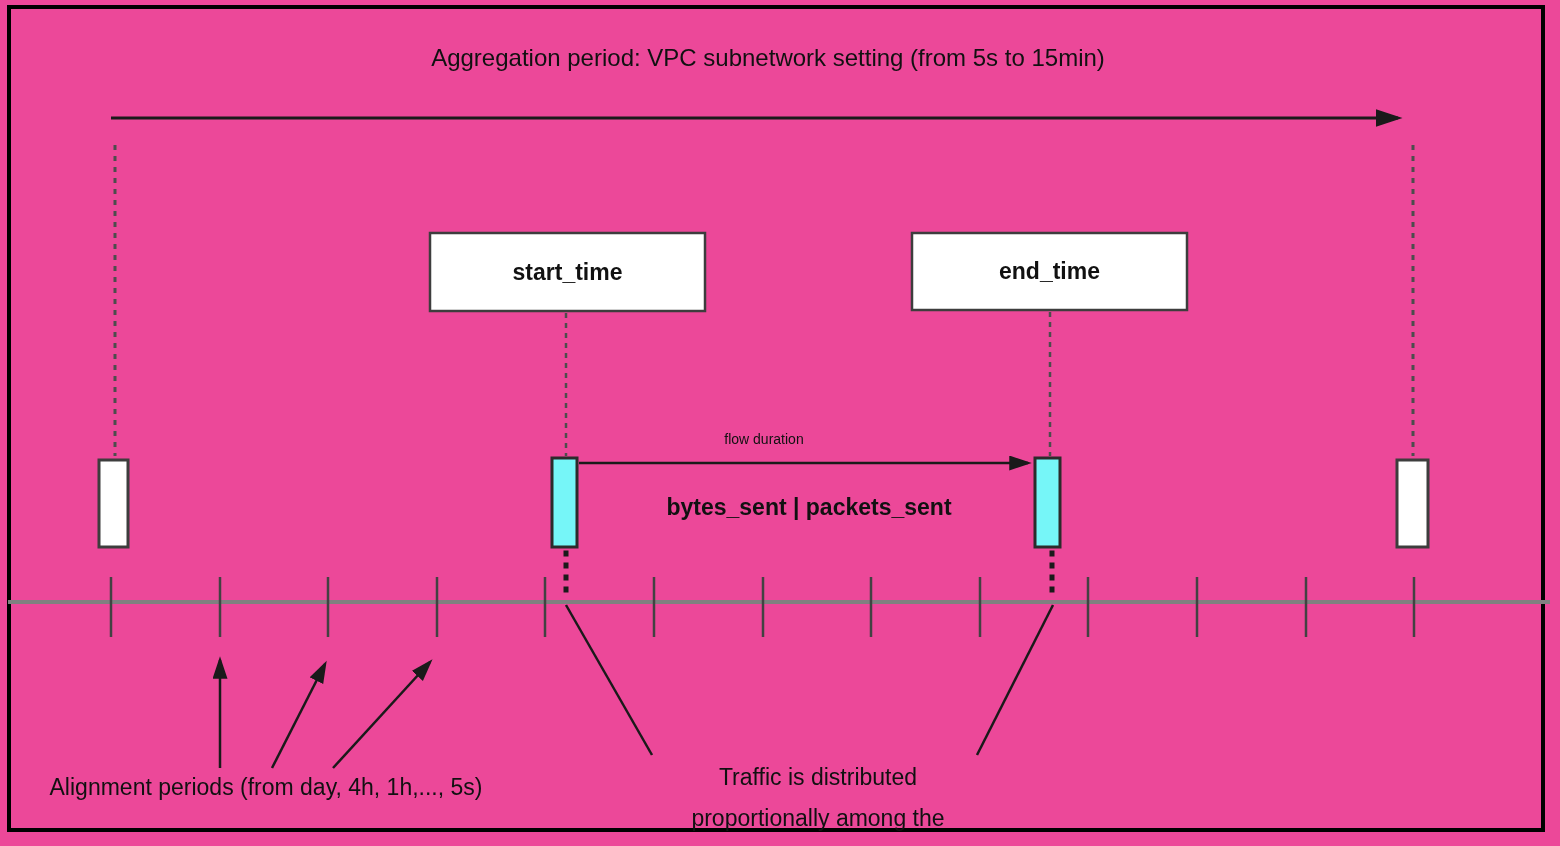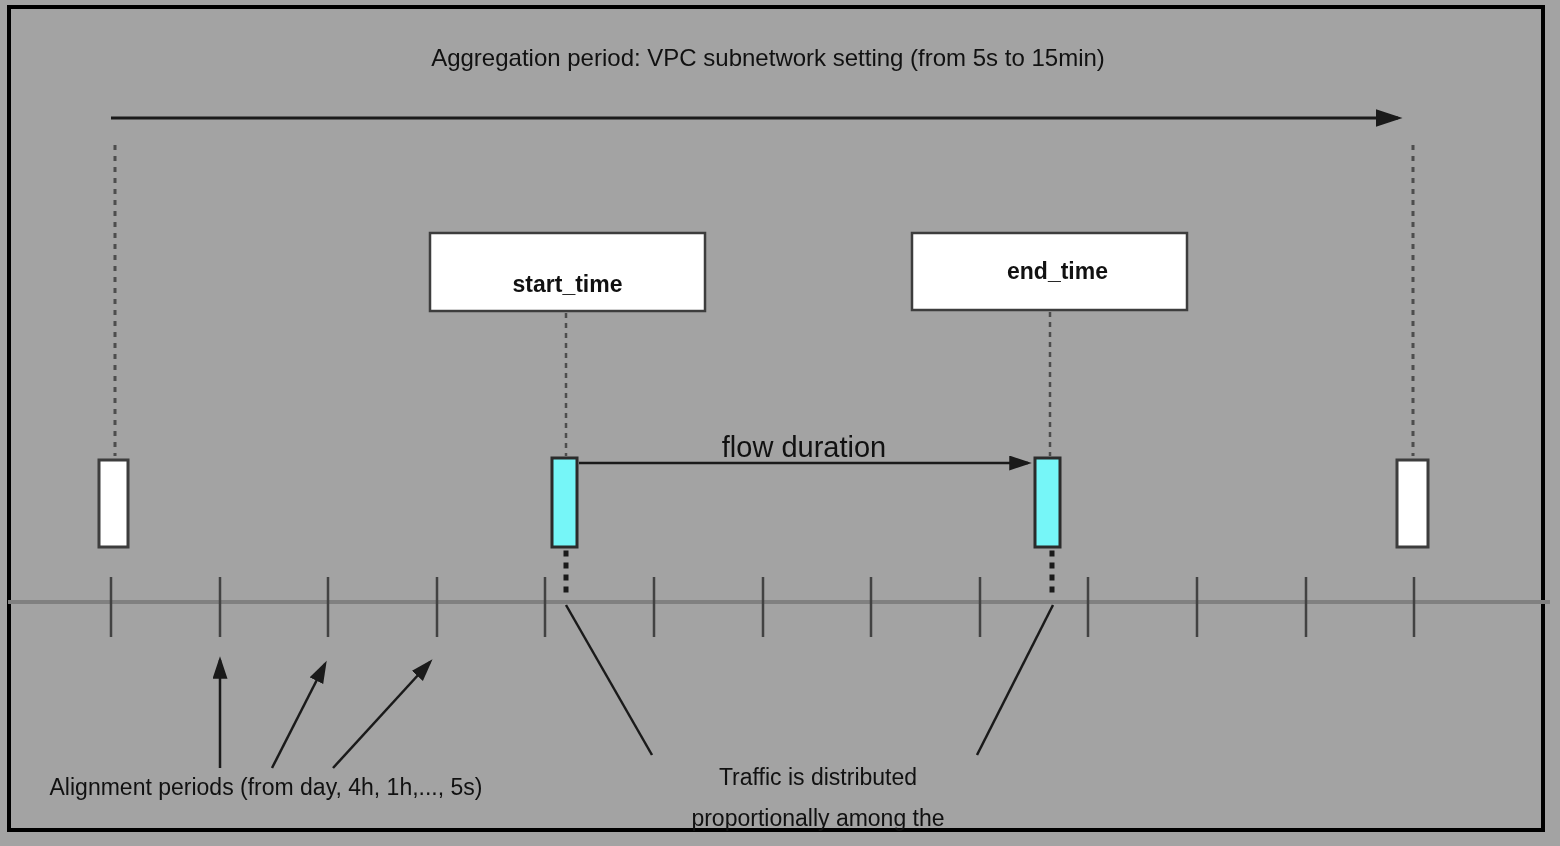--- a/index.html
+++ b/index.html
@@ -1,34 +1,34 @@
 <!DOCTYPE html>
 <html><head>
 <meta charset="utf-8">
 <style>
   html,body{margin:0;padding:0;background:#ffffff;}
   .canvas{
     position:relative;
     width:1560px;height:846px;
-    background:#a3a3a3;
+    background:#ec4899;
     font-family:"Liberation Sans", sans-serif;
     color:#111111;
     overflow:hidden;
   }
   .frame{
     position:absolute;left:7px;top:5px;width:1538px;height:827px;
     border:4px solid #000000;box-sizing:border-box;
   }
   .diagram-svg{position:absolute;left:0;top:0;}
   .label{position:absolute;text-align:center;}
   .title{left:0;top:44px;width:1536px;font-size:24px;}
   .box-label{display:flex;align-items:center;justify-content:center;font-weight:bold;font-size:23px;}
-  .start-box-label{left:430px;top:233px;width:275px;height:78px;margin-top:12px;}
-  .end-box-label{left:912px;top:233px;width:275px;height:77px;padding-left:8px;}
-  .flow-duration-label{left:704px;top:431px;width:200px;font-size:29px;}
+  .start-box-label{left:430px;top:233px;width:275px;height:78px;}
+  .end-box-label{left:912px;top:233px;width:275px;height:77px;}
+  .flow-duration-label{left:664px;top:431px;width:200px;font-size:14px;}
   .metrics-label{left:609px;top:494px;width:400px;font-size:23px;font-weight:bold;}
   .alignment-label{left:40px;top:774px;width:452px;font-size:23px;}
   .traffic-note{left:668px;top:757px;width:300px;font-size:23px;line-height:41px;white-space:pre-line;}
 </style>
 </head>
 <body>
 
 <div class="canvas">
 
   <div class="frame"></div>
@@ -86,18 +86,19 @@
     <line x1="566" y1="605" x2="652" y2="755" stroke="#1a1a1a" stroke-width="2.5"></line>
     <line x1="1053" y1="605" x2="977" y2="755" stroke="#1a1a1a" stroke-width="2.5"></line>
   </svg>
 
   <div class="label title">Aggregation period: VPC subnetwork setting (from 5s to 15min)</div>
 
   <div class="label box-label start-box-label">start_time</div>
   <div class="label box-label end-box-label">end_time</div>
 
   <div class="label flow-duration-label">flow duration</div>
+  <div class="label metrics-label">bytes_sent | packets_sent</div>
 
   <div class="label alignment-label">Alignment periods (from day, 4h, 1h,..., 5s)</div>
   <div class="label traffic-note">Traffic is distributed
 proportionally among the
 alignment periods</div>
 </div>
 
 </body></html>

